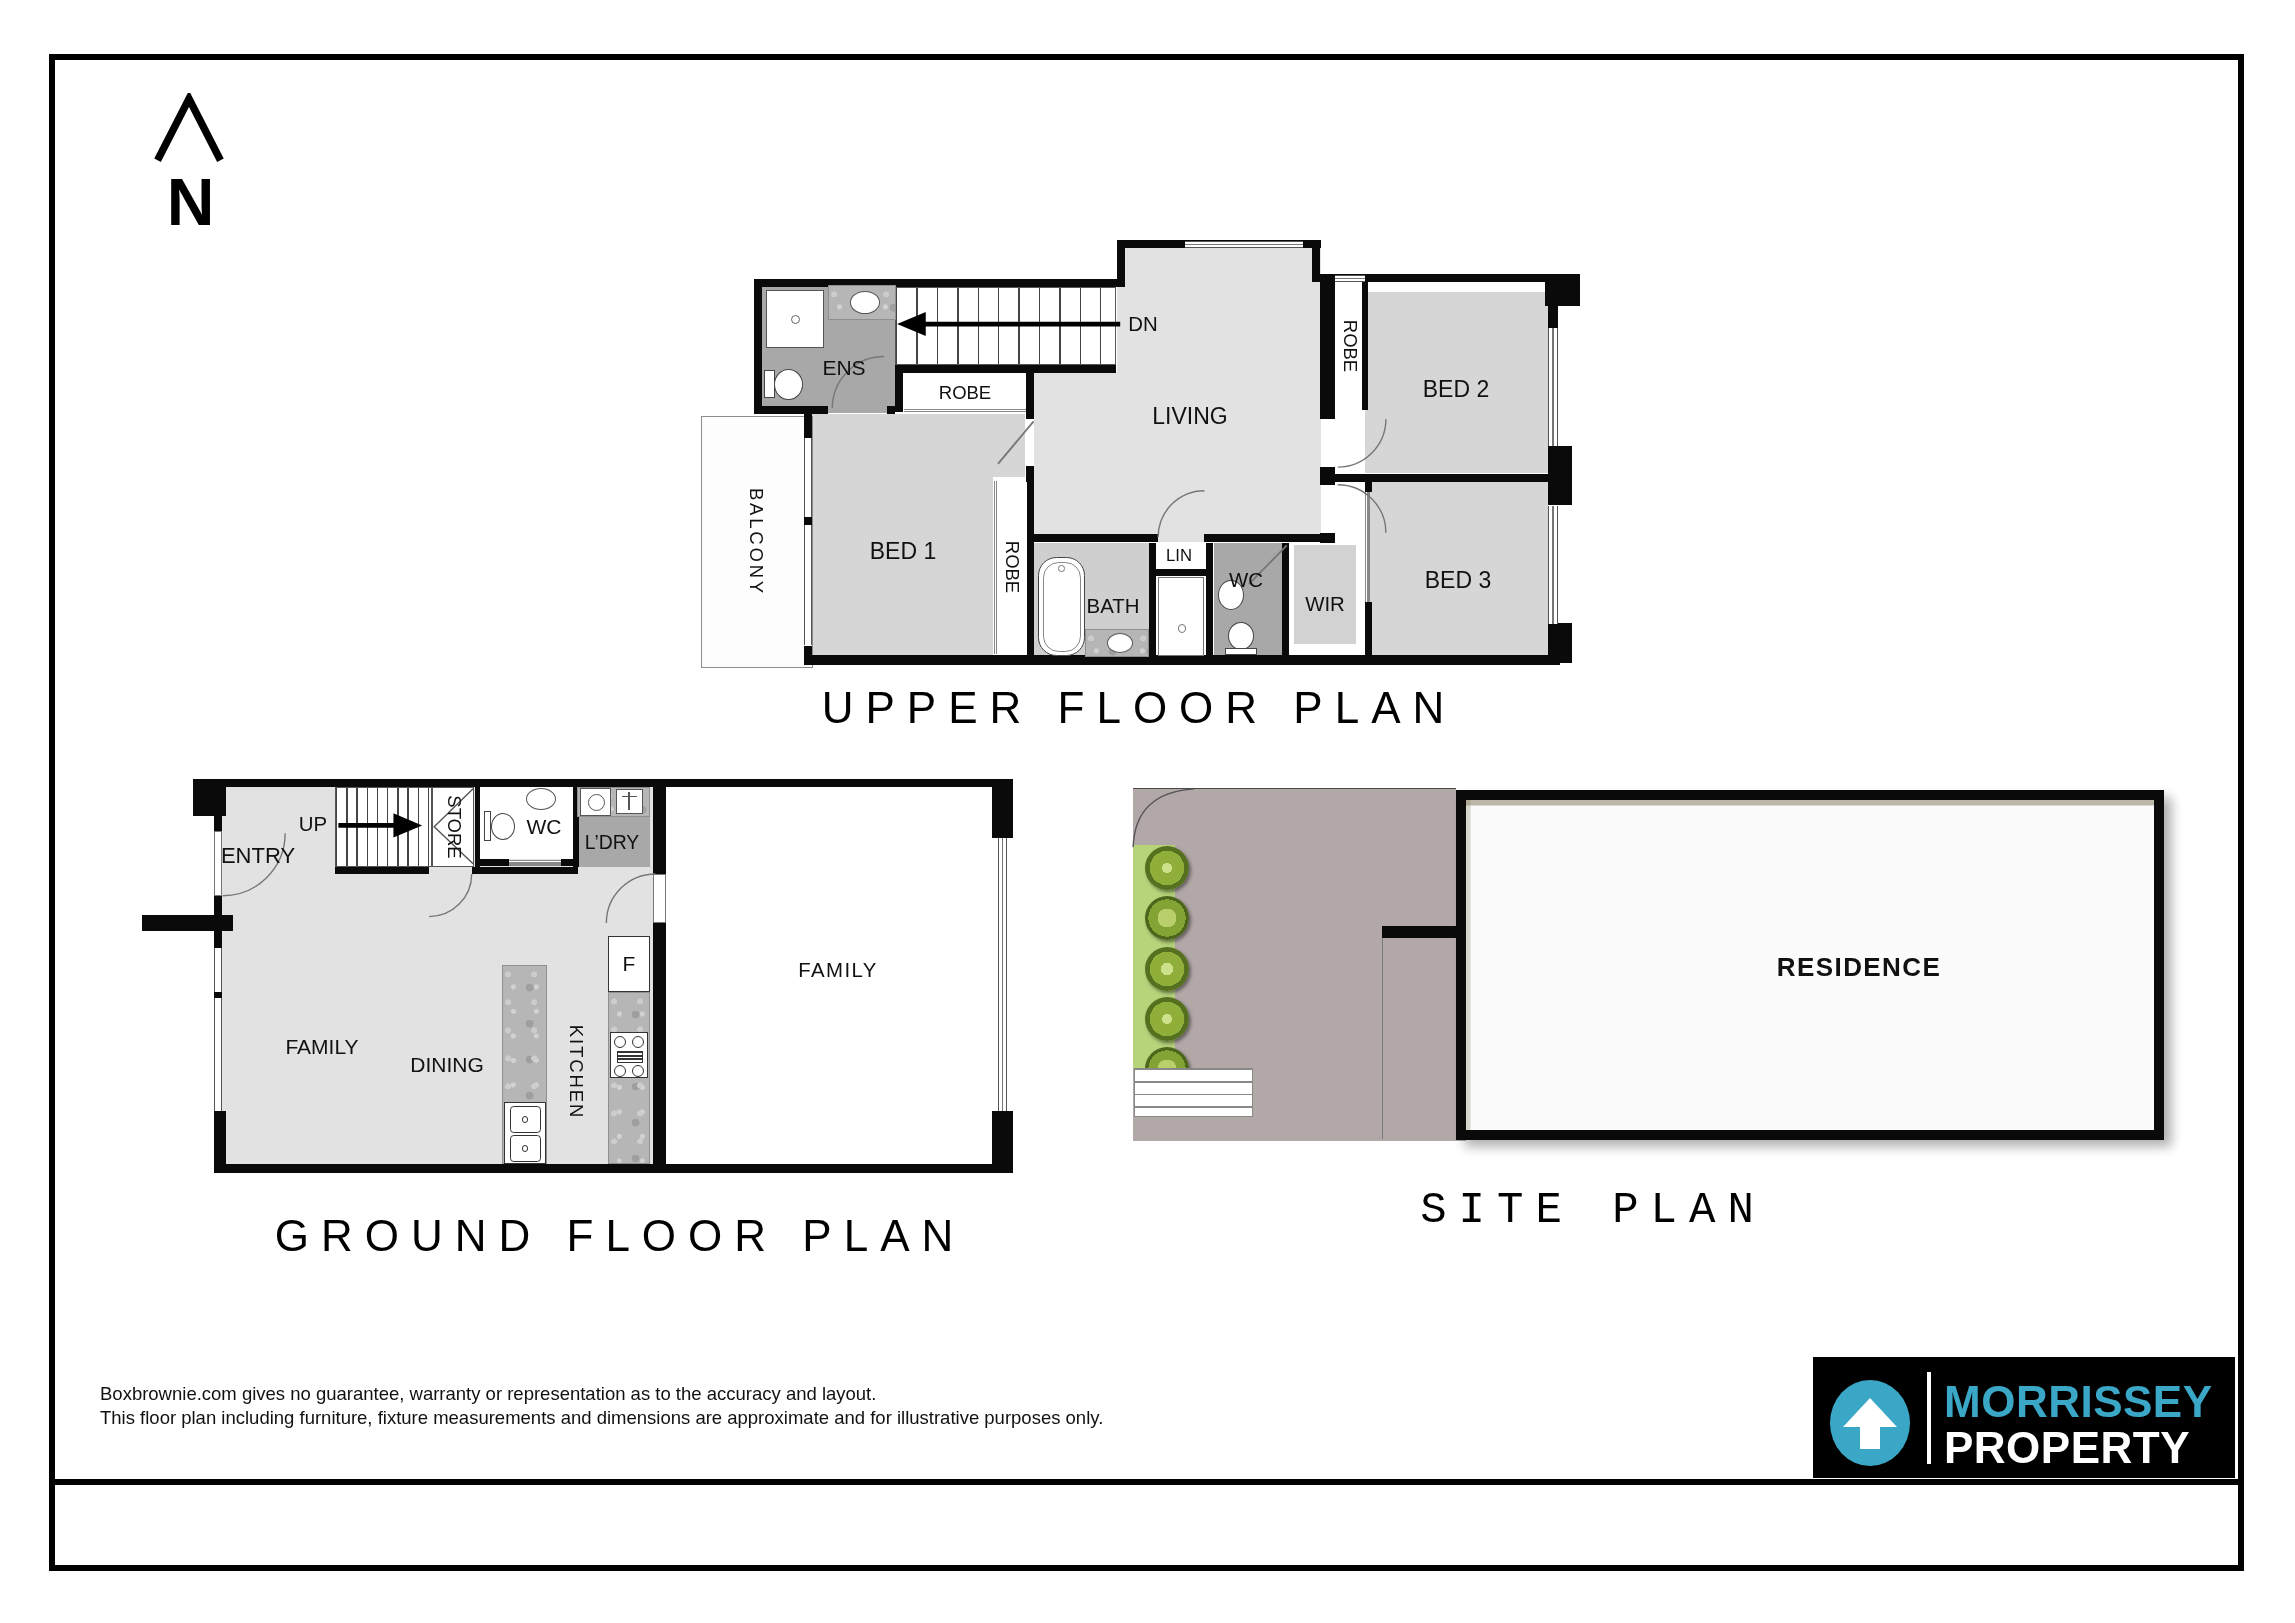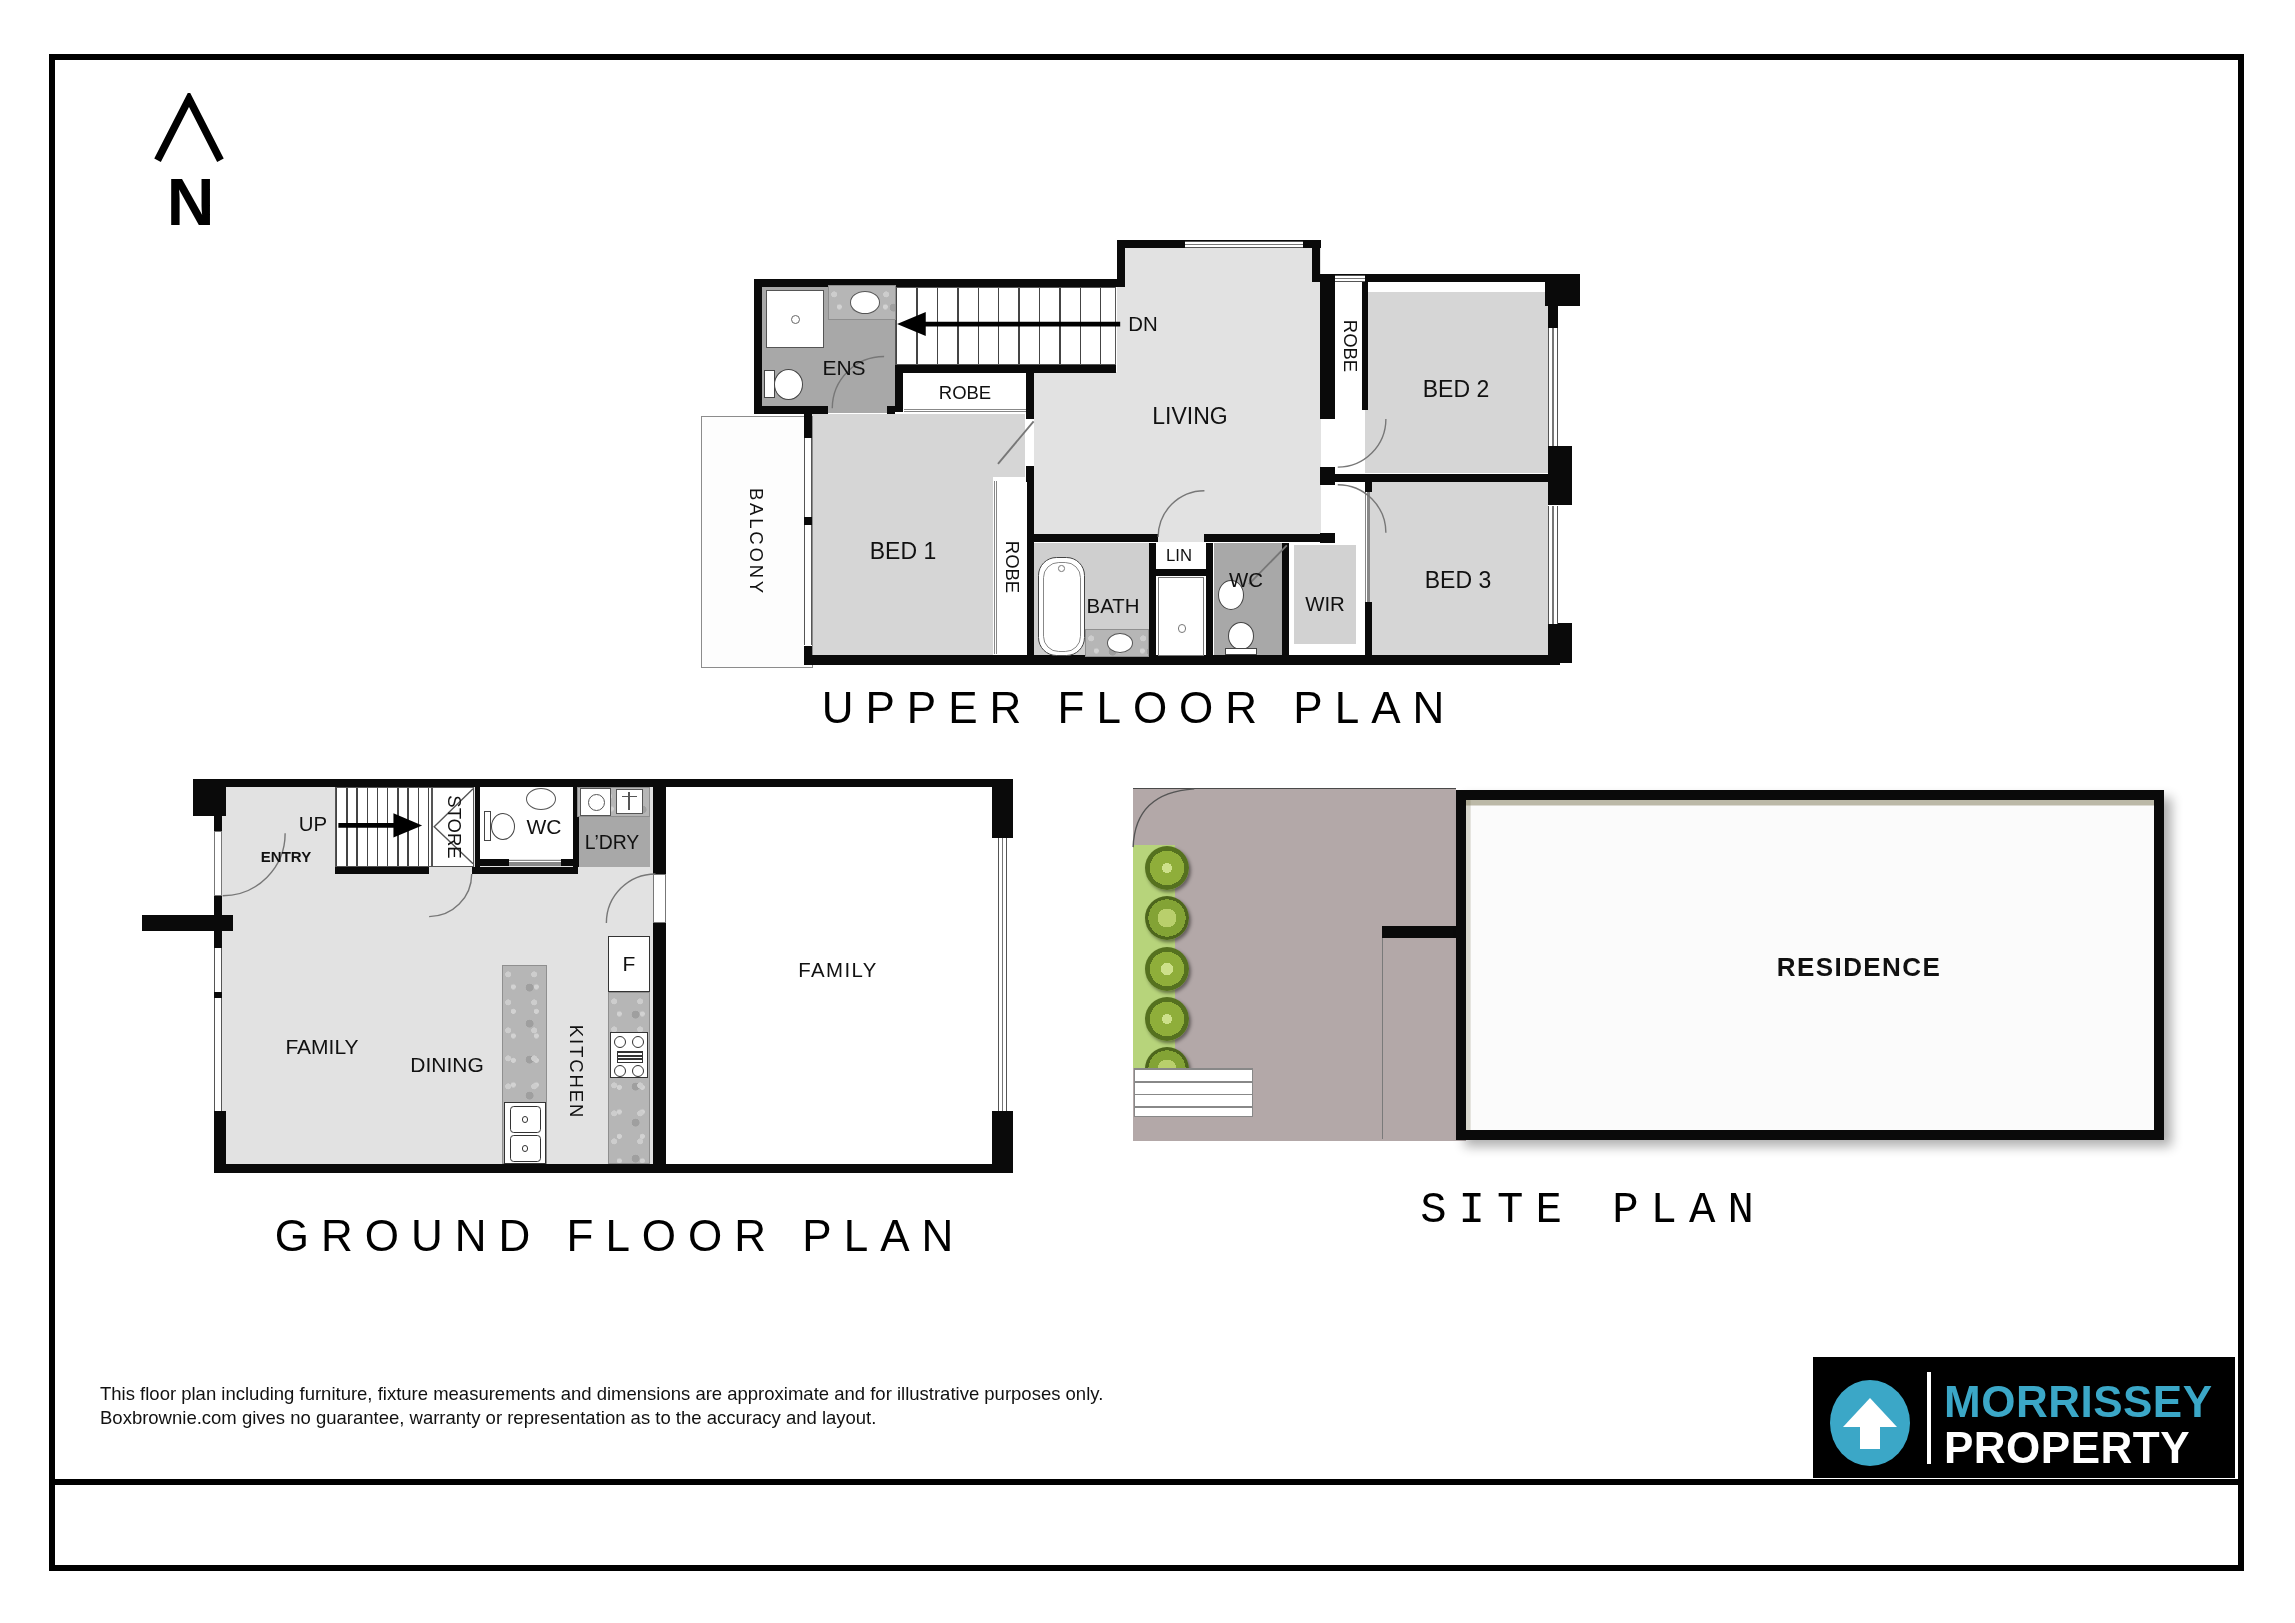--- a/index.html
+++ b/index.html
@@ -187,21 +187,21 @@
      <div class="abs" style="left:21px;top:31.5px;width:10.2px;height:10.2px;border:1.9px solid #333;border-radius:50%;"></div>
   </div>
   <div class="granite" style="left:502px;top:965px;width:45px;height:199px;"></div>
   <div class="fixture" style="left:504px;top:1102px;width:42px;height:62px;border-color:#333;">
      <div class="abs" style="left:4.6px;top:2.8px;width:29px;height:25px;border:1.4px solid #333;border-radius:3.7px;"></div>
      <div class="abs" style="left:4.6px;top:31.5px;width:29px;height:25px;border:1.4px solid #333;border-radius:3.7px;"></div>
      <div class="abs" style="left:16.7px;top:13px;width:4.6px;height:4.6px;border:0.9px solid #333;border-radius:50%;"></div>
      <div class="abs" style="left:16.7px;top:42px;width:4.6px;height:4.6px;border:0.9px solid #333;border-radius:50%;"></div>
   </div>
 
-  <div class="lbl" style="left:286px;top:856px;font-size:15px;font-weight:bold;">ENTRY</div>
+  <div class="lbl" style="left:258px;top:856px;font-size:22px;">ENTRY</div>
   <div class="lbl" style="left:313px;top:824px;">UP</div>
   <div class="vlbl" style="left:454px;top:827px;">STORE</div>
   <div class="lbl" style="left:544px;top:827px;font-size:21px;">WC</div>
   <div class="lbl" style="left:612px;top:842px;font-size:19.4px;">L’DRY</div>
   <div class="lbl" style="left:322px;top:1047px;font-size:21px;">FAMILY</div>
   <div class="lbl" style="left:447px;top:1065px;font-size:21px;">DINING</div>
   <div class="vlbl" style="left:576px;top:1072px;letter-spacing:1.9px;">KITCHEN</div>
   <div class="lbl" style="left:838px;top:970px;letter-spacing:1.4px;">FAMILY</div>
   <div class="lbl" style="left:629px;top:964px;font-size:21px;">F</div>
   <div class="title" style="left:620px;top:1211px;">GROUND FLOOR PLAN</div>
@@ -233,22 +233,22 @@
     <path d="M 481 1935 A 135 135 0 0 0 616 1800" fill="none" stroke="#777" stroke-width="3"></path>
     <path d="M 1019 1888 A 92 92 0 0 1 927 1980" fill="none" stroke="#777" stroke-width="3"></path>
     <path d="M 1416 1888 A 106 106 0 0 0 1310 1994" fill="none" stroke="#777" stroke-width="3"></path>
     <path d="M 1022 1704 L 938 1786 L 1022 1866" fill="none" stroke="#555" stroke-width="3"></path>
     <line x1="731" y1="1783" x2="862" y2="1783" stroke="#000" stroke-width="10"></line>
     <polygon points="912,1783 850,1757 850,1809" fill="#000"></polygon>
     <path d="M 2448 1830 Q 2452 1712 2580 1704" fill="none" stroke="#555" stroke-width="3"></path>
   </svg>
 
   <div class="abs" style="left:100px;top:1382px;font-size:18.5px;line-height:24px;color:#111;">
+    <div>Boxbrownie.com gives no guarantee, warranty or representation as to the accuracy and layout.</div>
     <div>This floor plan including furniture, fixture measurements and dimensions are approximate and for illustrative purposes only.</div>
-    <div>Boxbrownie.com gives no guarantee, warranty or representation as to the accuracy and layout.</div>
   </div>
 
   <div class="abs" style="left:1813px;top:1357px;width:422px;height:121px;background:#000;">
     <div class="abs" style="left:16.7px;top:23px;width:80px;height:86px;background:#3BA7C7;border-radius:50%;">
       <div class="abs" style="left:13px;top:17.6px;width:0;height:0;border-left:27px solid transparent;border-right:27px solid transparent;border-bottom:29px solid #fff;"></div>
       <div class="abs" style="left:30px;top:45px;width:20.4px;height:24px;background:#fff;"></div>
     </div>
     <div class="abs" style="left:114px;top:15px;width:4.2px;height:92px;background:#fff;"></div>
     <div class="abs" style="left:131px;top:20.4px;font:700 44px 'Liberation Sans',sans-serif;color:#3BA7C7;letter-spacing:0.5px;">MORRISSEY</div>
     <div class="abs" style="left:131px;top:66px;font:700 44px 'Liberation Sans',sans-serif;color:#fff;letter-spacing:0.5px;">PROPERTY</div>

